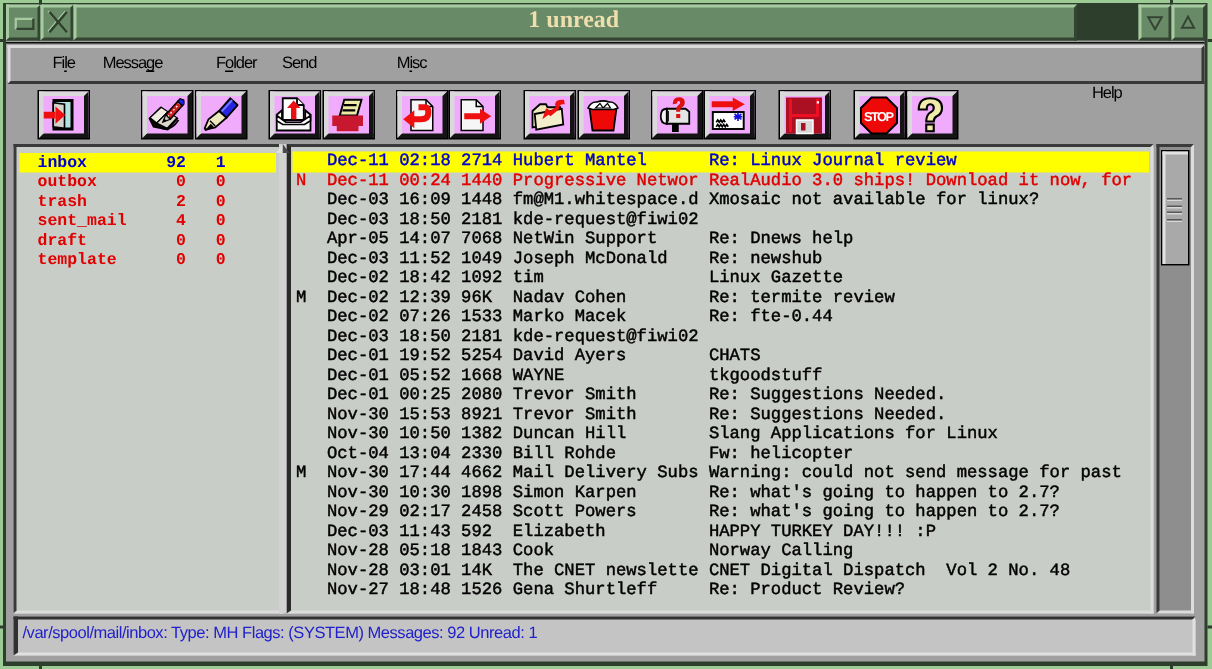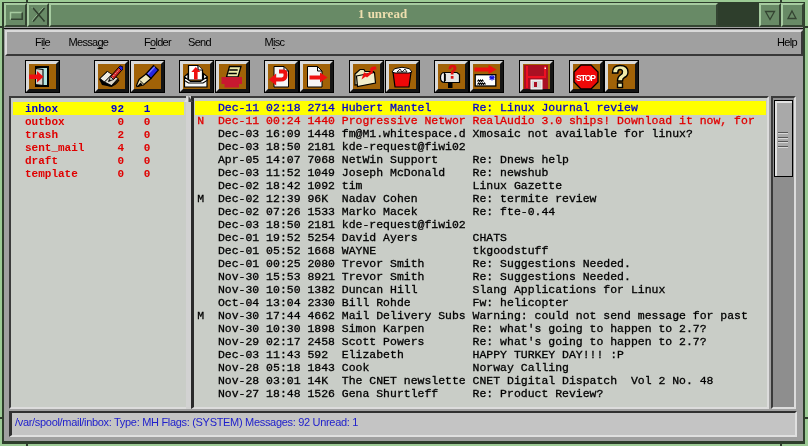--- a/index.html
+++ b/index.html
@@ -4,27 +4,27 @@
 *{margin:0;padding:0;box-sizing:border-box;}
 html,body{width:808px;height:446px;overflow:hidden;}
 body{position:relative;background:#9ccb95;font-family:"Liberation Sans",sans-serif;}
 .abs{position:absolute;}
 
 #ring{left:2px;top:2px;width:803px;height:441.5px;background:#2e3e2c;}
 
 #gray{left:4px;top:27px;width:799px;height:414px;background:#a0a0a0;}
 
 .tsec{top:3px;height:24px;background:#688a66;border:2px solid;border-color:#a6cba0 #344432 #344432 #a6cba0;}
-#ttl{left:49px;width:669px;color:#efdfaf;font-family:"Liberation Serif",serif;font-weight:bold;font-size:13px;text-align:center;line-height:17.5px;text-indent:-2px;}
+#ttl{left:49px;width:669px;color:#efdfaf;font-family:"Liberation Serif",serif;font-weight:bold;font-size:16px;text-align:center;line-height:17.5px;text-indent:-2px;}
 
 #menubar{left:5px;top:30px;width:798px;height:25.5px;background:#a0a0a0;border:2px solid;border-color:#d9d9d9 #383838 #383838 #d9d9d9;}
 .mi{position:absolute;top:36px;font-size:11px;letter-spacing:-0.7px;color:#000;}
 .mi u{text-decoration-thickness:1px;text-underline-offset:2px;}
 
-.tb{position:absolute;top:61px;width:32.5px;height:31px;background:#a16207;border:3px solid;border-color:#d9d9d9 #141414 #141414 #d9d9d9;box-shadow:0 0 0 1px #000;}
+.tb{position:absolute;top:61px;width:32.5px;height:31px;background:#f0abfc;border:3px solid;border-color:#d9d9d9 #141414 #141414 #d9d9d9;box-shadow:0 0 0 1px #000;}
 .tb svg{position:absolute;left:0;top:0;}
 
 #fpane{left:9px;top:96px;width:180px;height:313px;background:#c9cdc7;border:2.5px solid;border-color:#3a3a3a #dcdcdc #dcdcdc #3a3a3a;}
 #mpane{left:190.5px;top:96px;width:578.5px;height:313px;background:#c9cdc7;border:solid;border-color:#3a3a3a #dcdcdc #dcdcdc #2a2a2a;border-width:2.5px 2.5px 2.5px 3.5px;}
 
 #sbar{left:771px;top:96px;width:25px;height:313px;background:#8e8e8e;border:2.5px solid;border-color:#3a3a3a #dcdcdc #dcdcdc #3a3a3a;}
 #thumb{left:773.5px;top:99.5px;width:19px;height:77px;background:#a9a9a9;border:1.5px solid #000;}
 #thumb .hi{position:absolute;left:0;top:0;width:100%;height:100%;border-top:2px solid #e2e2e2;border-left:2px solid #e2e2e2;}
 .grip{position:absolute;left:3px;width:10px;height:1px;background:#585858;box-shadow:0 1px 0 #d8d8d8;}
 
@@ -81,21 +81,21 @@
 <div class="abs notch" style="left:805px;top:26px;width:3px;height:2px;"></div>
 <div class="abs notch" style="left:805px;top:416.5px;width:3px;height:2px;"></div>
 
 <div class="abs" style="left:4px;top:28px;width:799px;height:1.2px;background:#0c0c0c;"></div>
 <div class="abs" id="menubar"></div>
 <span class="mi" style="left:35px;">Fi<u>l</u>e</span>
 <span class="mi" style="left:68.5px;">Messa<u>g</u>e</span>
 <span class="mi" style="left:144px;">F<u>o</u>lder</span>
 <span class="mi" style="left:188px;">Send</span>
 <span class="mi" style="left:264.5px;">M<u>i</u>sc</span>
-<span class="mi" style="left:777px;">Help</span>
+<span class="mi" style="left:728px;margin-top:20px;">Help</span>
 
 <div class="tb" style="left:26px;">
     <svg width="25" height="25" viewBox="0 0 25 25">
 <rect x="6" y="2" width="14" height="21" fill="#000"></rect>
 <rect x="8" y="4" width="10" height="17" fill="#b4e4e0"></rect>
 <path d="M6.5 4.5 L14 5.5 L14 21.5 L6.5 20.5 Z" fill="#d4d4cc" stroke="#000" stroke-width="1.1"></path>
 <rect x="0" y="10.5" width="8" height="4.5" fill="#ee1010"></rect>
 <path d="M8 7 L14.5 12.7 L8 18.5 Z" fill="#ee1010"></path>
 </svg>
   </div>

